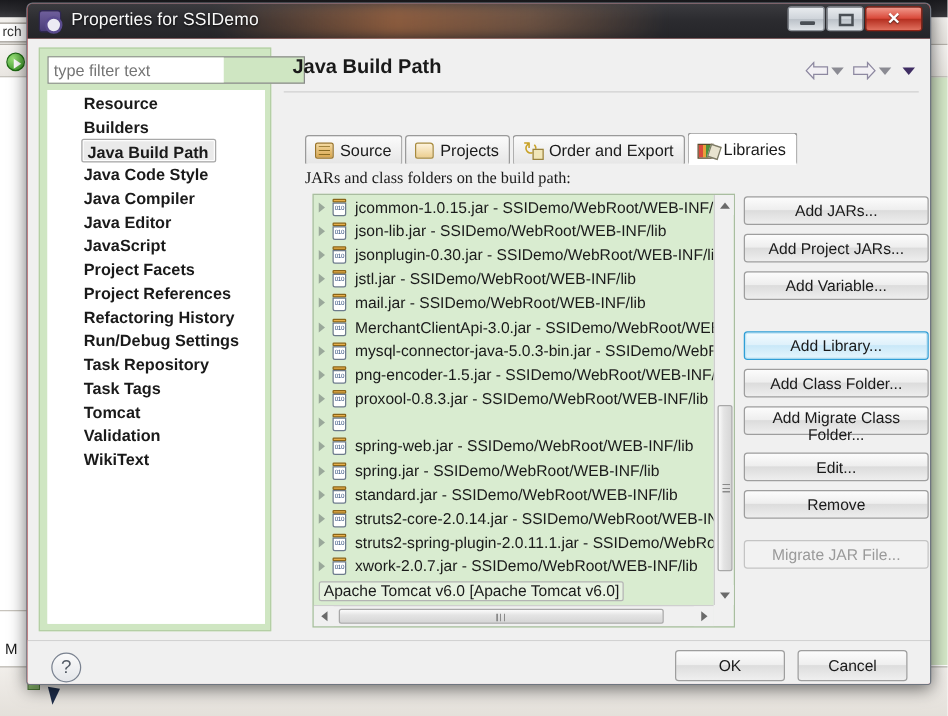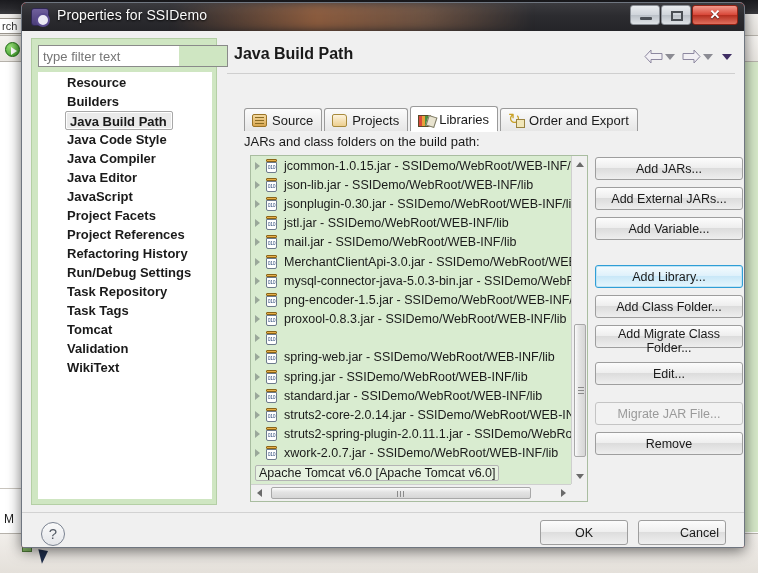--- a/index.html
+++ b/index.html
@@ -143,21 +143,21 @@
   }
 
   #dlg-body { position: relative; height: 518px; background: #f0f0f0; }
 
   
   #left-pane {
     position: absolute; left: 9px; top: 7px; width: 186px; height: 467px;
     background: #cfe6c2; border: 1px solid #b4cfa5;
   }
   #filter-wrap {
-    position: absolute; left: 6px; top: 6px; width: 190px; height: 22px;
+    position: absolute; left: 6px; top: 6px; width: 206px; height: 22px;
     background: #cfe6c2; border: 1px solid #8a8a8a;
   }
   #filter-input {
     position: absolute; left: 0; top: 0; width: 140px; height: 20px;
     background: #ffffff; border: none; outline: none;
     font-family: "Liberation Sans", sans-serif; font-size: 13px;
     color: #666; padding-left: 4px;
   }
   #tree-box {
     position: absolute; left: 6px; top: 33px; width: 174px; height: 427px;
@@ -240,21 +240,21 @@
   .ic-order::before {
     content:"\21BB"; position:absolute; left:0; top:-4px;
     color:#c9a227; font-size:15px;
   }
   .ic-order::after {
     content:""; position:absolute; left:8px; top:5px; width:7px; height:7px;
     background:#f1e6b8; border:1px solid #9a8340;
   }
   #list-label {
     position: absolute; left: 222px; top: 103px;
-    font-size: 13px; color: #1a1a1a;
+    font-size: 13px; color: #1a1a1a; font-family: Liberation Serif, serif;
   }
 
   
   #listbox {
     position: absolute; left: 228px; top: 124px;
     width: 338px; height: 347px;
     background: #d9ecd0;
     border: 1px solid #a9bda0;
     overflow: hidden;
   }
@@ -365,21 +365,21 @@
     color: #545b66; font-size: 15px; text-align: center; line-height: 22px;
   }
   .dlg-btn {
     position: absolute; top: 7px; width: 88px; height: 25px;
     border: 1px solid #9e9e9e; border-radius: 3px;
     background: linear-gradient(180deg,#fcfcfc 0%,#efefef 46%,#dddddd 50%,#efefef 100%);
     font-family: "Liberation Sans", sans-serif; font-size: 12.5px; color: #1a1a1a;
     cursor: default;
   }
   #ok-btn { left: 518px; }
-  #cancel-btn { left: 616px; text-align: right; }
+  #cancel-btn { left: 616px; }
 </style>
 </head>
 <body>
 
 <div id="bg">
   <div id="bg-topbar"></div>
   <div id="bg-toolstrip"></div>
   <div id="bg-searchbox">rch</div>
   <div id="bg-row2"></div>
   <div id="bg-run-icon"></div>
@@ -455,28 +455,28 @@
 
     <div id="tabs">
       <div class="tab">
         <span class="ic ic-source"></span>
         <span>Source</span>
       </div>
       <div class="tab">
         <span class="ic ic-projects"></span>
         <span>Projects</span>
       </div>
+      <div class="tab">
+        <span class="ic ic-order"></span>
+        <span>Order and Export</span>
+      </div>
       <div class="tab active">
         <span class="ic ic-libs"></span>
         <span>Libraries</span>
       </div>
-      <div class="tab">
-        <span class="ic ic-order"></span>
-        <span>Order and Export</span>
-      </div>
     </div>
 
     <div id="list-label">JARs and class folders on the build path:</div>
 
     <div id="listbox">
       <div id="list-inner">
         <div class="jar-row">
             <span class="tri"></span>
             <span class="jar-ic">
               <span class="lid"></span>
@@ -626,28 +626,28 @@
         <div id="hthumb"></div>
         <div class="sb-btn" style="right:0;top:0;width:16px;height:16px;">
             <span class="sb-arrow rightA"></span>
           </div>
       </div>
       <div id="scroll-corner"></div>
     </div>
 
     <div id="actions">
       <button class="act-btn">Add JARs...</button>
-      <button class="act-btn">Add External JARs...</button>
+      <button class="act-btn">Add Project JARs...</button>
       <button class="act-btn">Add Variable...</button>
       <button class="act-btn focus">Add Library...</button>
       <button class="act-btn">Add Class Folder...</button>
       <button class="act-btn">Add Migrate Class Folder...</button>
       <button class="act-btn gap-lg">Edit...</button>
+      <button class="act-btn">Remove</button>
       <button class="act-btn disabled gap-xl">Migrate JAR File...</button>
-      <button class="act-btn">Remove</button>
     </div>
 
     <div id="footer-sep"></div>
     <div id="footer">
       <div id="help-btn">?</div>
       <button class="dlg-btn" id="ok-btn">OK</button>
       <button class="dlg-btn" id="cancel-btn">Cancel</button>
     </div>
 
   </div>

